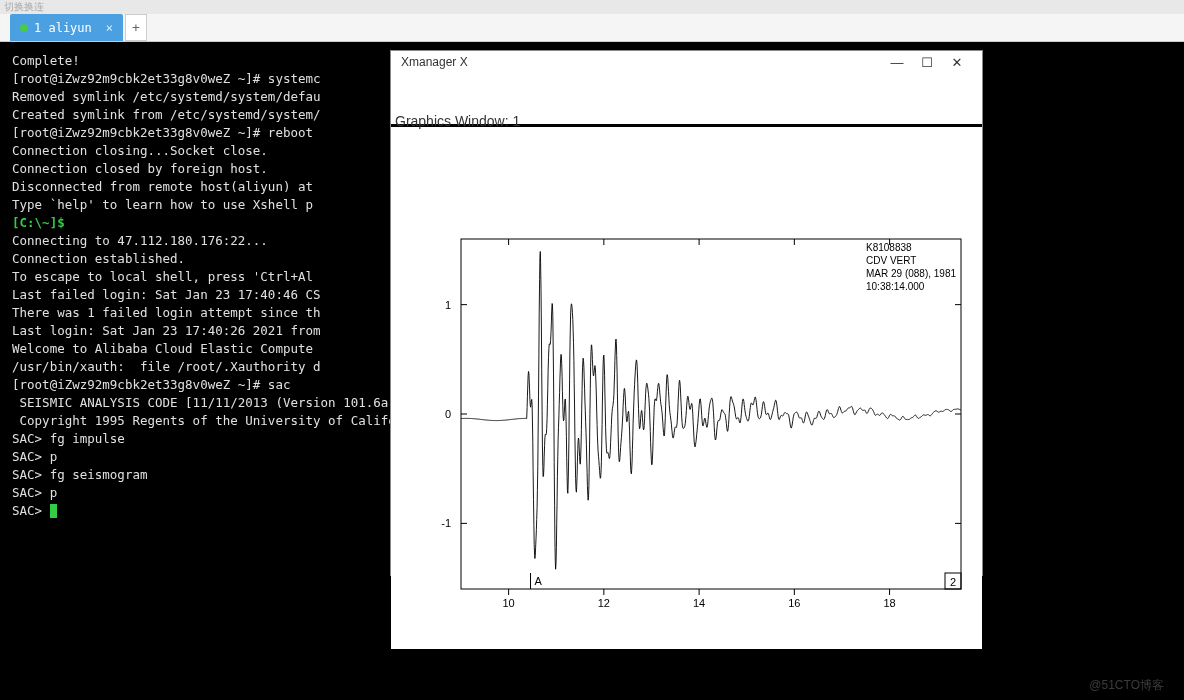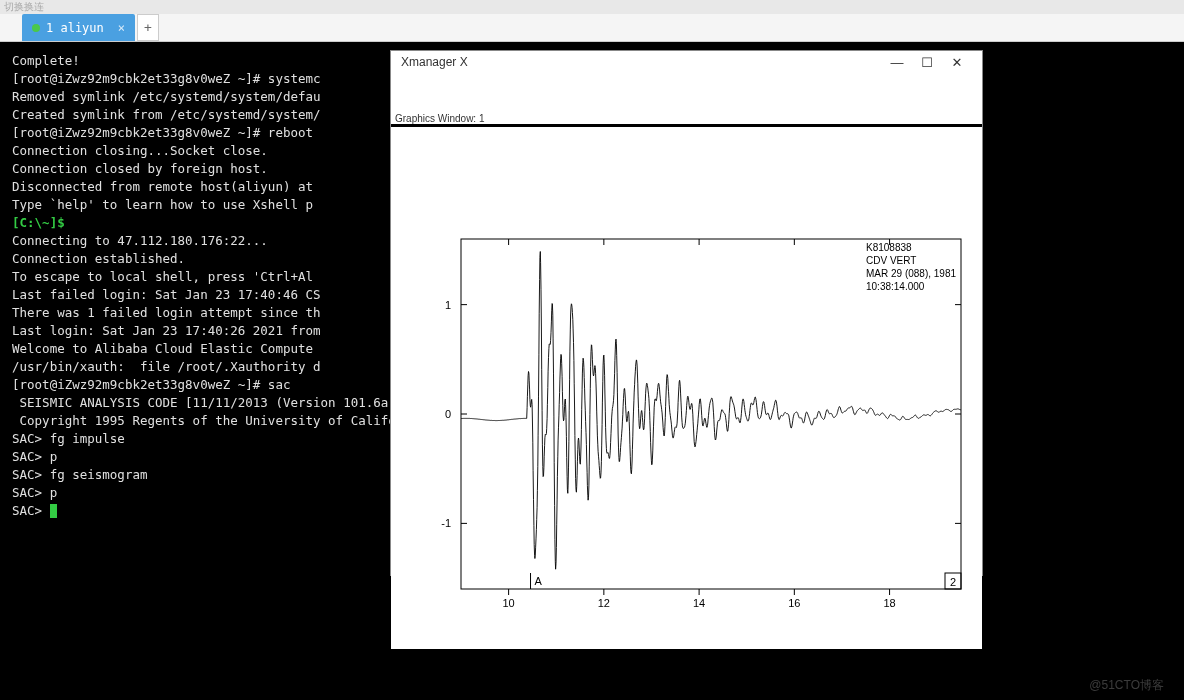--- a/index.html
+++ b/index.html
@@ -1,34 +1,34 @@
 <!DOCTYPE html>
 <html><head>
 <meta charset="utf-8">
 <style>
 * { margin: 0; padding: 0; box-sizing: border-box; }
 body { width: 1184px; height: 700px; background: #f0f0f0; font-family: Consolas, monospace; position: relative; overflow: hidden; }
 
 .top-strip { height: 14px; background: #e8e8e8; color: #aaa; font-size: 10px; padding-left: 4px; }
 
 .tab-bar { height: 28px; background: #f5f5f5; border-bottom: 1px solid #ccc; display: flex; align-items: stretch; padding-left: 10px; gap: 2px; }
-.tab { background: #4aa0e1; color: #fff; font-size: 12px; padding: 0 10px; display: flex; align-items: center; gap: 6px; border-radius: 2px 2px 0 0; margin-left: 12px; }
+.tab { background: #4aa0e1; color: #fff; font-size: 12px; padding: 0 10px; display: flex; align-items: center; gap: 6px; border-radius: 2px 2px 0 0; }
 .dot { width: 8px; height: 8px; border-radius: 50%; background: #4ac84a; }
 .tab-x { margin-left: 8px; cursor: pointer; opacity: .8; }
 .newtab { width: 22px; background: #fff; border: 1px solid #ccc; display: flex; align-items: center; justify-content: center; font-size: 13px; color: #666; }
 
 .terminal { position: absolute; top: 42px; left: 0; right: 0; bottom: 0; background: #000; color: #e0e0e0; font-size: 12.5px; line-height: 18px; padding: 10px 12px; white-space: pre; font-family: Consolas, monospace; }
 .g { color: #33cc44; font-weight: bold; }
 .cursor { display: inline-block; width: 7px; height: 14px; background: #33cc44; vertical-align: text-bottom; }
 
 .xwin { position: absolute; left: 390px; top: 50px; width: 593px; height: 526px; background: #fff; border: 1px solid #888; box-shadow: 2px 2px 5px rgba(0,0,0,.25); display: flex; flex-direction: column; font-family: "Segoe UI", sans-serif; gap: 40px; }
 .xwin-title { height: 30px; display: flex; align-items: center; padding: 0 10px; font-size: 12px; color: #333; }
 .xwin-title span:first-child { flex: 1; }
 .tbtn { width: 30px; height: 22px; display: flex; align-items: center; justify-content: center; font-size: 13px; }
-.xwin-sub { height: 14px; font-size: 10px; color: #333; padding-left: 4px; border-bottom: 3px solid #000; }
+.xwin-sub { height: 14px; font-size: 14px; color: #333; padding-left: 4px; border-bottom: 3px solid #000; }
 .plot { flex: 1; background: #fff; position: relative; }
 
 .watermark { position: absolute; right: 20px; bottom: 6px; color: #777; font-size: 12px; font-family: sans-serif; opacity: .5; }
 </style>
 </head>
 <body>
 
 <div class="top-strip">切换换连</div>
 
 <div class="tab-bar">

